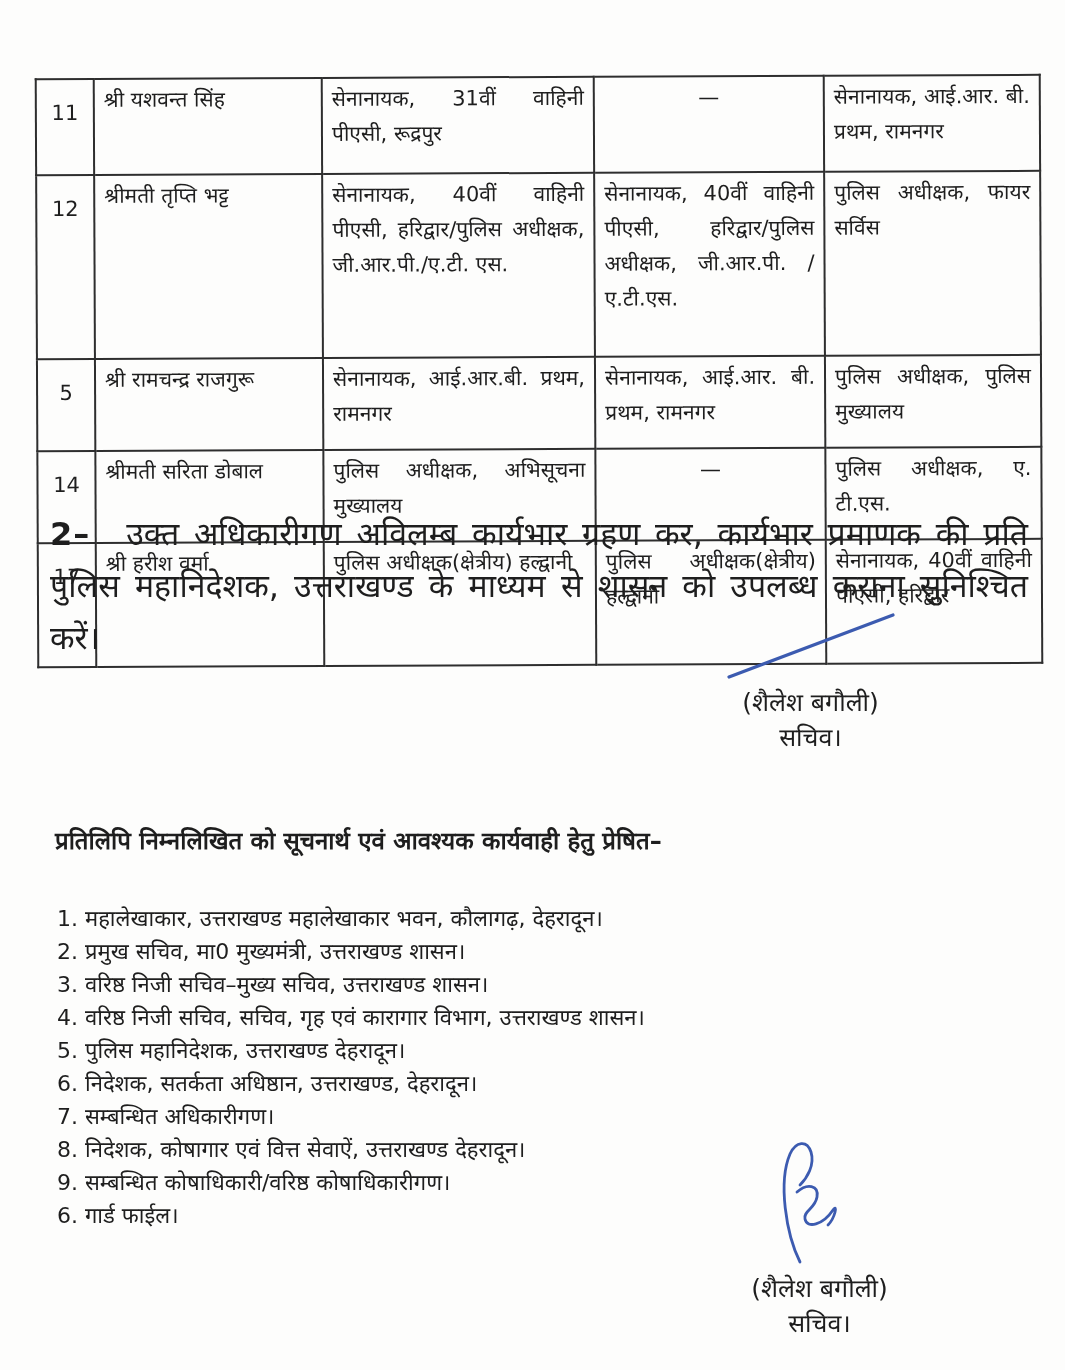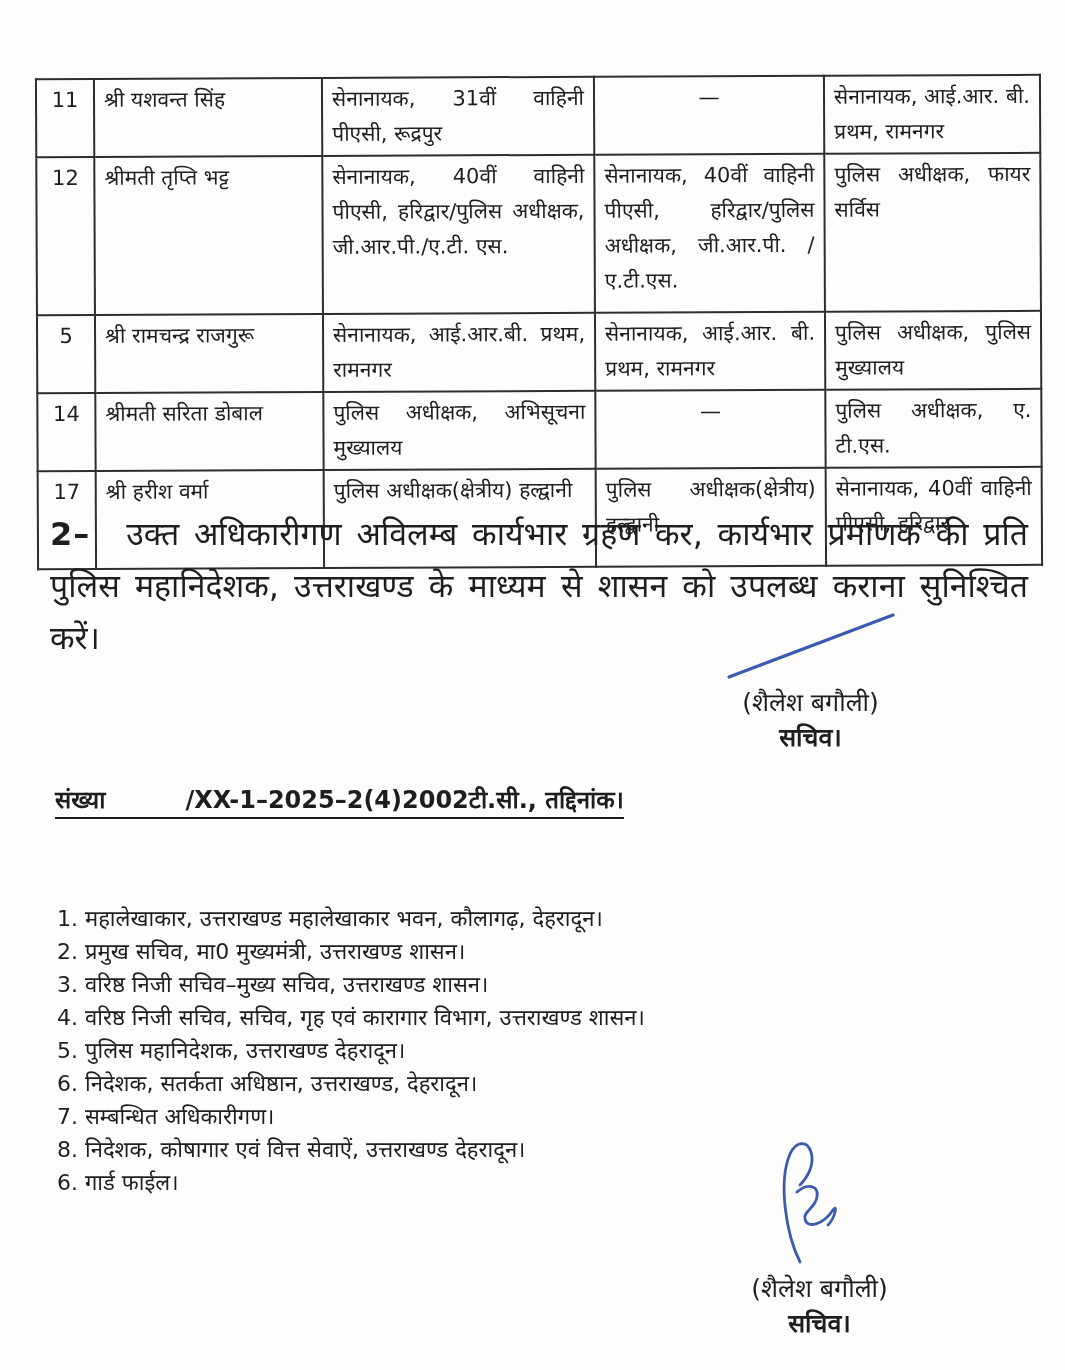--- a/index.html
+++ b/index.html
@@ -20,39 +20,39 @@
   }
   .officer-table td{
     border:2px solid #2e2e2e;
     vertical-align:top;
     padding:3px 9px 3px 9px;
     font-size:21px;
     line-height:35px;
     text-align:justify;
     word-break:break-word;
   }
-  .officer-table td.sno{text-align:center;padding:3px 2px;}
+  .officer-table td.sno{text-align:center;padding:16px 2px;}
   .officer-table td.dash{text-align:center;}
   tr.r1 td{height:62px;}
   tr.r2 td{height:150px;}
   tr.r3 td{height:58px;}
   tr.r4 td{height:58px;}
   tr.r5 td{height:90px;}
   
   .para{
     position:absolute;left:50px;top:508px;width:978px;
     font-size:32px;line-height:52px;text-align:justify;
   }
   .para .num{font-weight:bold;margin-right:36px;letter-spacing:1px;}
   
   .sign-block{position:absolute;text-align:center;}
   .sign-top{left:693px;top:608px;width:235px;}
   .sign-bottom{left:712px;top:1138px;width:215px;}
   .sig-name{font-weight:normal;font-size:25px;line-height:34px;}
-  .sig-title{font-weight:bold;font-size:25px;line-height:36px;}
+  .sig-title{font-weight:normal;font-size:25px;line-height:36px;}
   .pen{stroke:#3c5bb0;fill:none;stroke-linecap:round;}
   
   .ref{
     position:absolute;left:55px;top:782px;
     font-size:24px;font-weight:bold;
     border-bottom:2.5px solid #1e1e1e;
     padding-bottom:2px;
   }
   .ref .ref-label{margin-right:80px;}
   .copy-heading{
@@ -122,34 +122,33 @@
   </div>
 
   <div class="sign-block sign-top">
     <svg width="180" height="74" viewBox="0 0 180 74">
       <path class="pen" d="M8 69 L 172 7" stroke-width="3.2" stroke="#3c5bb0"></path>
     </svg>
     <div class="sig-name">(शैलेश बगौली)</div>
     <div class="sig-title">सचिव।</div>
   </div>
 
-  <div class="ref">
-    <span class="ref-label">संख्या</span><span>/XX-1–2025–2(4)2002टी.सी., तद्दिनांक।</span>
-  </div>
 
+  <div class="copy-heading">प्रतिलिपि निम्नलिखित को सूचनार्थ एवं आवश्यक कार्यवाही हेतु प्रेषित–</div>
 
   <div class="recipients">
     <div class="recipient">1. महालेखाकार, उत्तराखण्ड महालेखाकार भवन, कौलागढ़, देहरादून।</div>
     <div class="recipient">2. प्रमुख सचिव, मा0 मुख्यमंत्री, उत्तराखण्ड शासन।</div>
     <div class="recipient">3. वरिष्ठ निजी सचिव–मुख्य सचिव, उत्तराखण्ड शासन।</div>
     <div class="recipient">4. वरिष्ठ निजी सचिव, सचिव, गृह एवं कारागार विभाग, उत्तराखण्ड शासन।</div>
     <div class="recipient">5. पुलिस महानिदेशक, उत्तराखण्ड देहरादून।</div>
     <div class="recipient">6. निदेशक, सतर्कता अधिष्ठान, उत्तराखण्ड, देहरादून।</div>
     <div class="recipient">7. सम्बन्धित अधिकारीगण।</div>
     <div class="recipient">8. निदेशक, कोषागार एवं वित्त सेवाऐं, उत्तराखण्ड देहरादून।</div>
+    <div class="recipient">9. सम्बन्धित कोषाधिकारी/वरिष्ठ कोषाधिकारीगण।</div>
     <div class="recipient">6. गार्ड फाईल।</div>
   </div>
 
   <div class="sign-block sign-bottom">
     <svg width="120" height="130" viewBox="0 0 120 130">
       <path class="pen" stroke-width="2.8" d="M40 124 C 26 96, 18 44, 30 16 C 36 3, 47 2, 51 14 C 55 27, 47 40, 40 47
            M37 54 C 47 45, 59 47, 57 59 C 55 71, 43 73, 45 81 C 47 91, 63 87, 73 72 C 78 65, 75 80, 68 87" stroke="#3c5bb0"></path>
     </svg>
     <div class="sig-name">(शैलेश बगौली)</div>
     <div class="sig-title">सचिव।</div>

